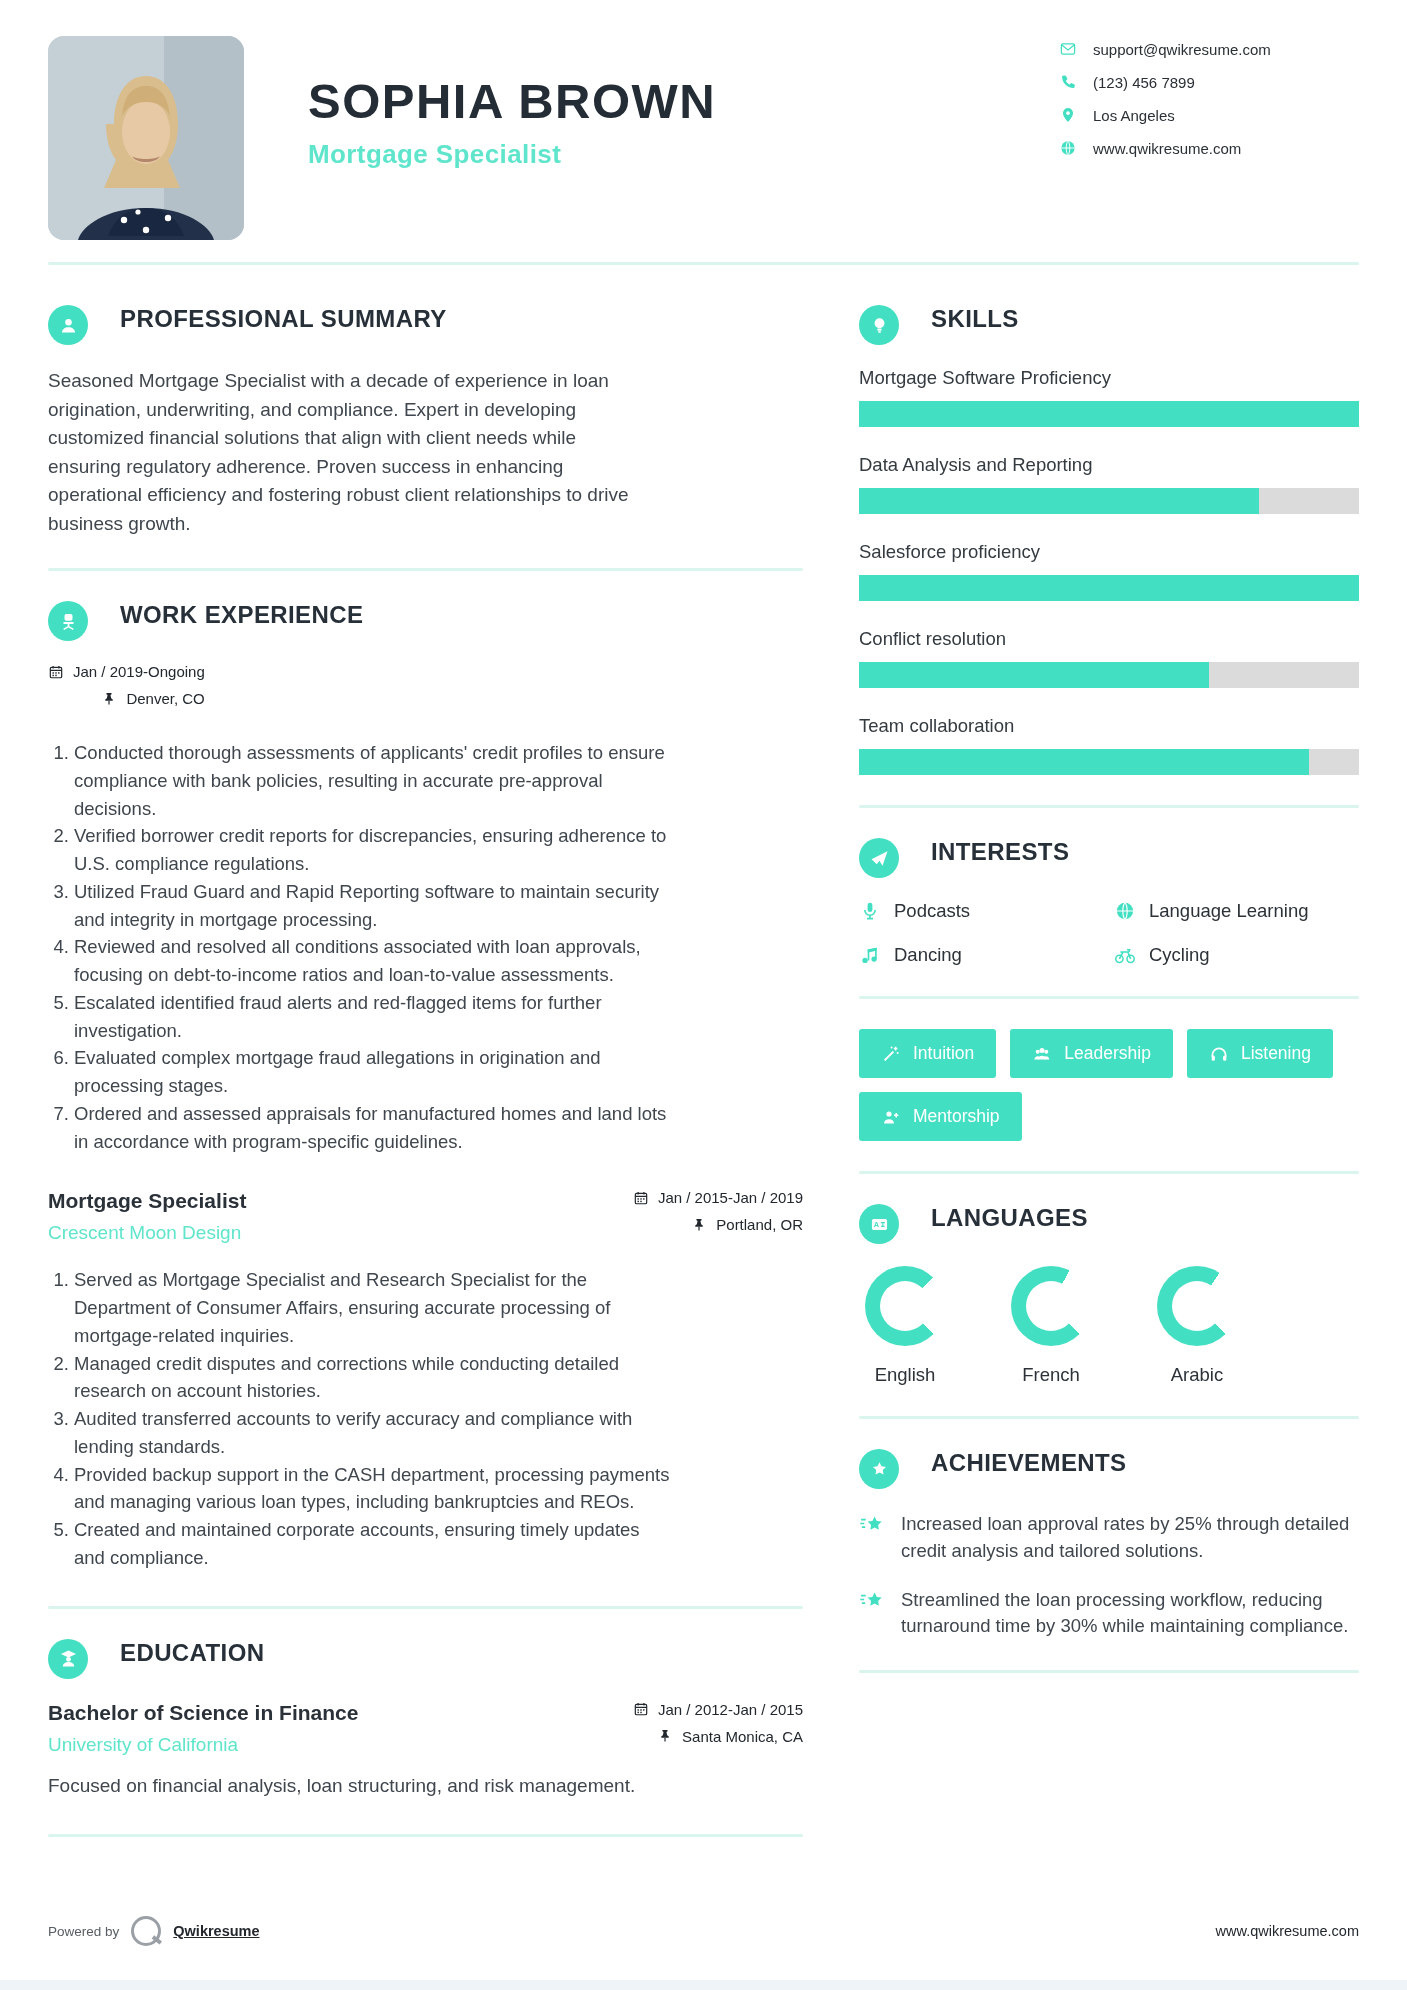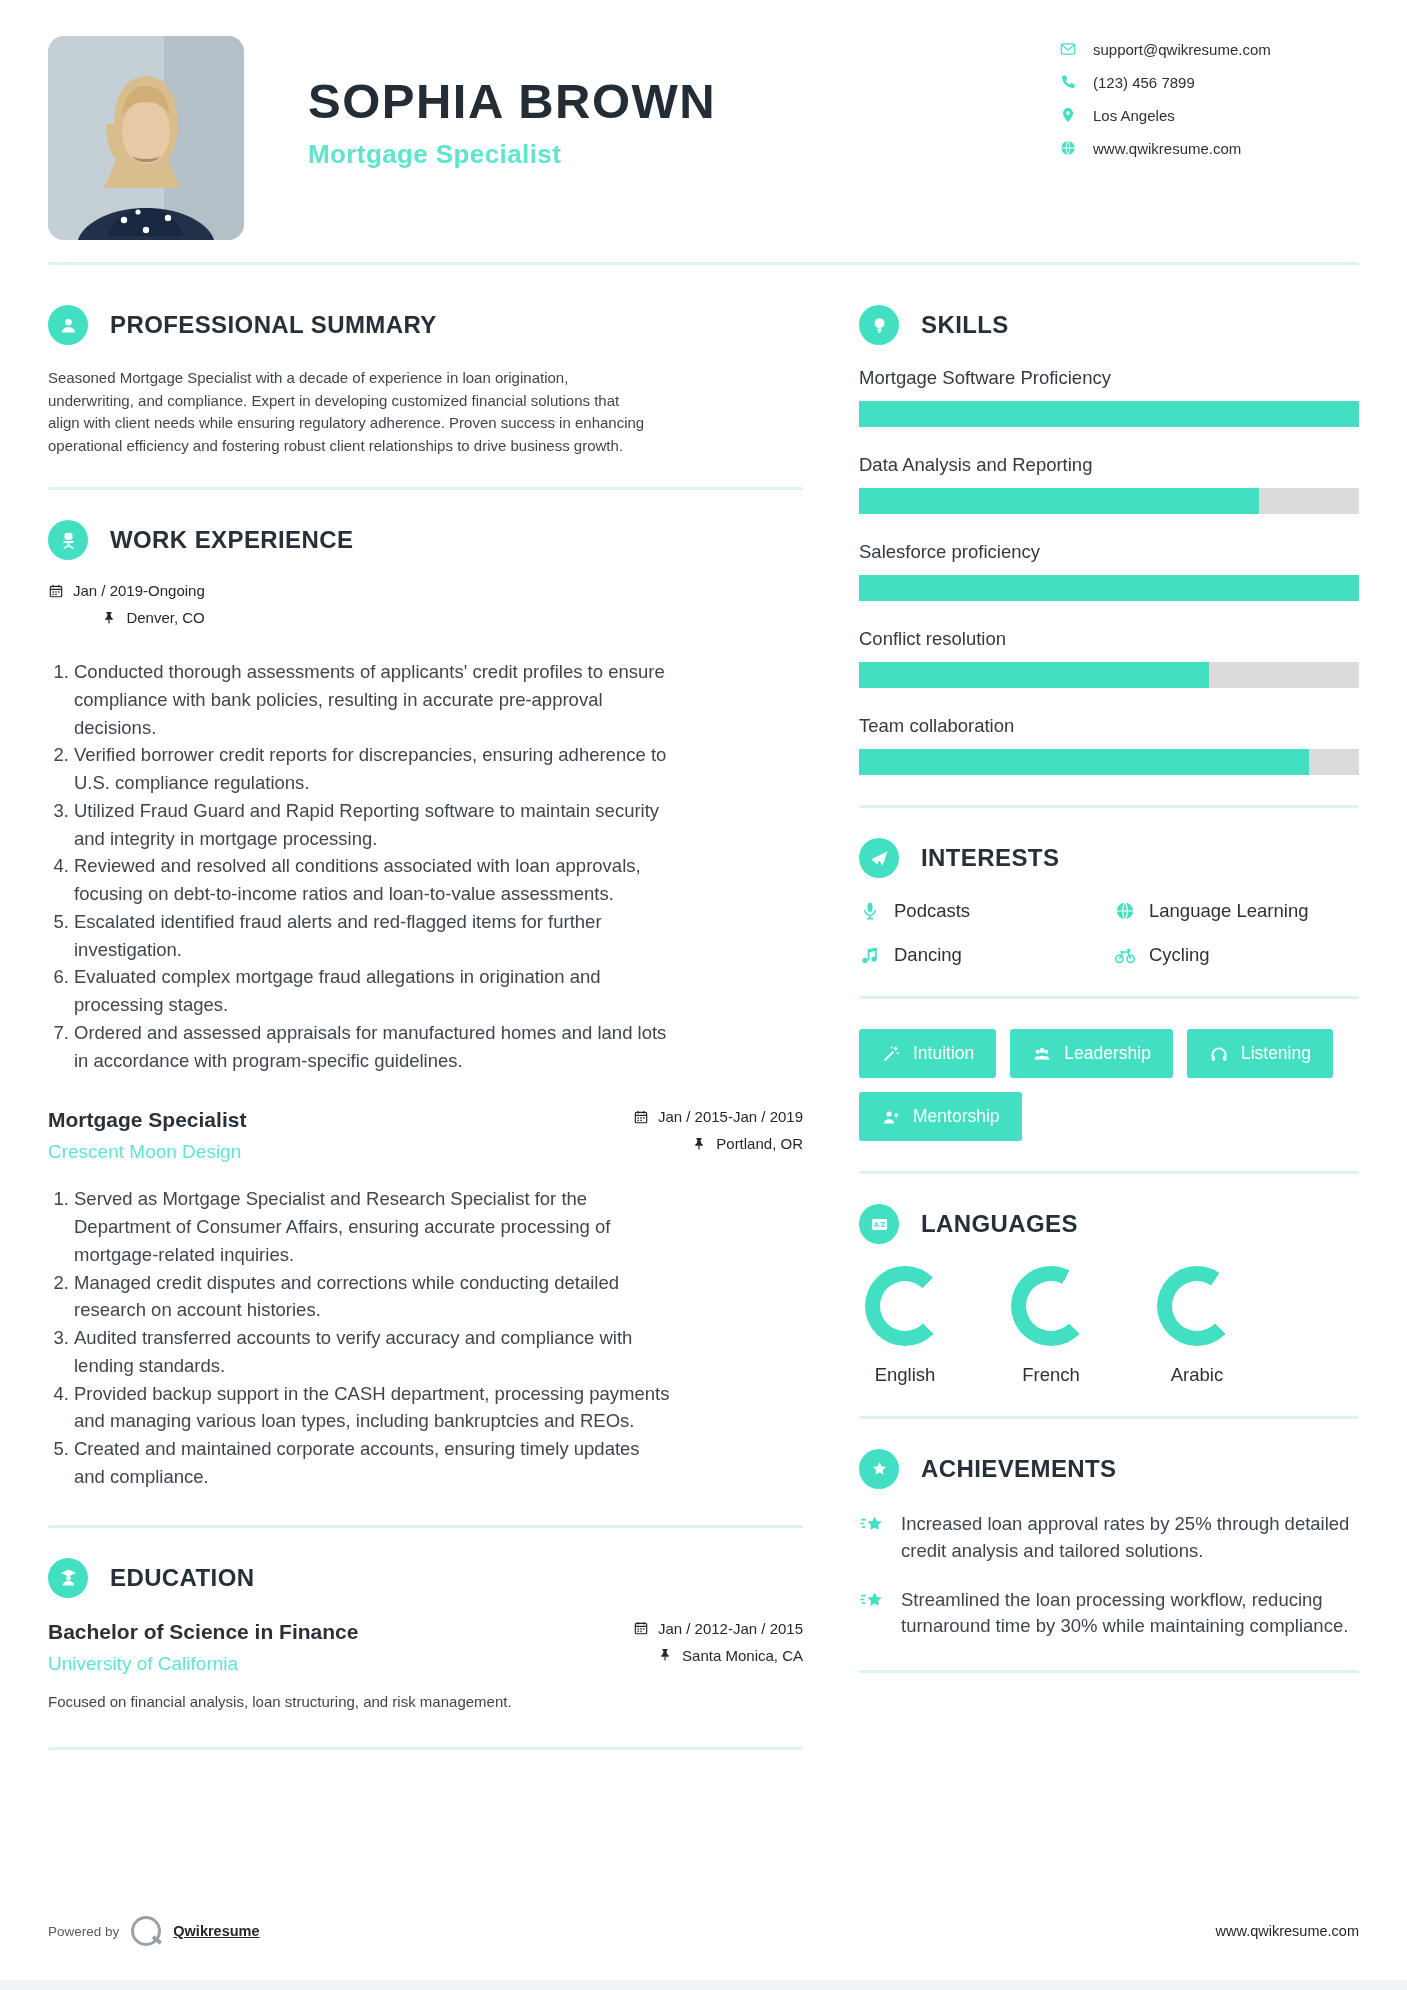--- a/index.html
+++ b/index.html
@@ -23,26 +23,26 @@
   .contact li{display:flex;align-items:center;gap:16px;margin-bottom:15px;font-size:15px;color:#2a3036;}
   .contact .cicon{color:var(--accent);width:18px;height:18px;flex:0 0 auto;display:inline-flex;}
   .contact .cicon svg{width:18px;height:18px;}
 
   .hr{height:3px;background:var(--divider);border-radius:2px;}
   .header-hr{margin:22px 48px 0 48px;}
 
   
   .cols{display:grid;grid-template-columns:755px 500px;column-gap:56px;padding:40px 48px 0 48px;}
 
-  .sec-head{display:flex;align-items:center;gap:22px;margin-bottom:22px;}
+  .sec-head{display:flex;gap:32px;margin-bottom:22px;}
   .sec-icon{width:40px;height:40px;border-radius:50%;background:var(--accent);display:inline-flex;align-items:center;justify-content:center;flex:0 0 auto;}
   .sec-icon svg{width:21px;height:21px;}
   .sec-head h2{font-size:24px;font-weight:bold;color:var(--dark);letter-spacing:.4px;}
 
-  .para{font-size:15px;line-height:1.5;max-width:605px;color:var(--text);}
+  .para{font-size:19px;line-height:1.5;max-width:605px;color:var(--text);}
   .col-hr{margin:30px 0;}
 
   
   .job{margin-bottom:34px;}
   .job-top{display:flex;justify-content:space-between;align-items:flex-start;}
   .job-name{font-size:21px;font-weight:bold;color:#2a3138;}
   .company{margin-top:9px;font-size:19px;color:var(--accent-soft);}
   .job-meta{text-align:right;flex:0 0 auto;}
   .meta-line{display:flex;justify-content:flex-end;align-items:center;gap:9px;font-size:15px;color:var(--meta);margin-bottom:10px;}
   .meta-line svg{width:16px;height:16px;color:var(--meta);}

